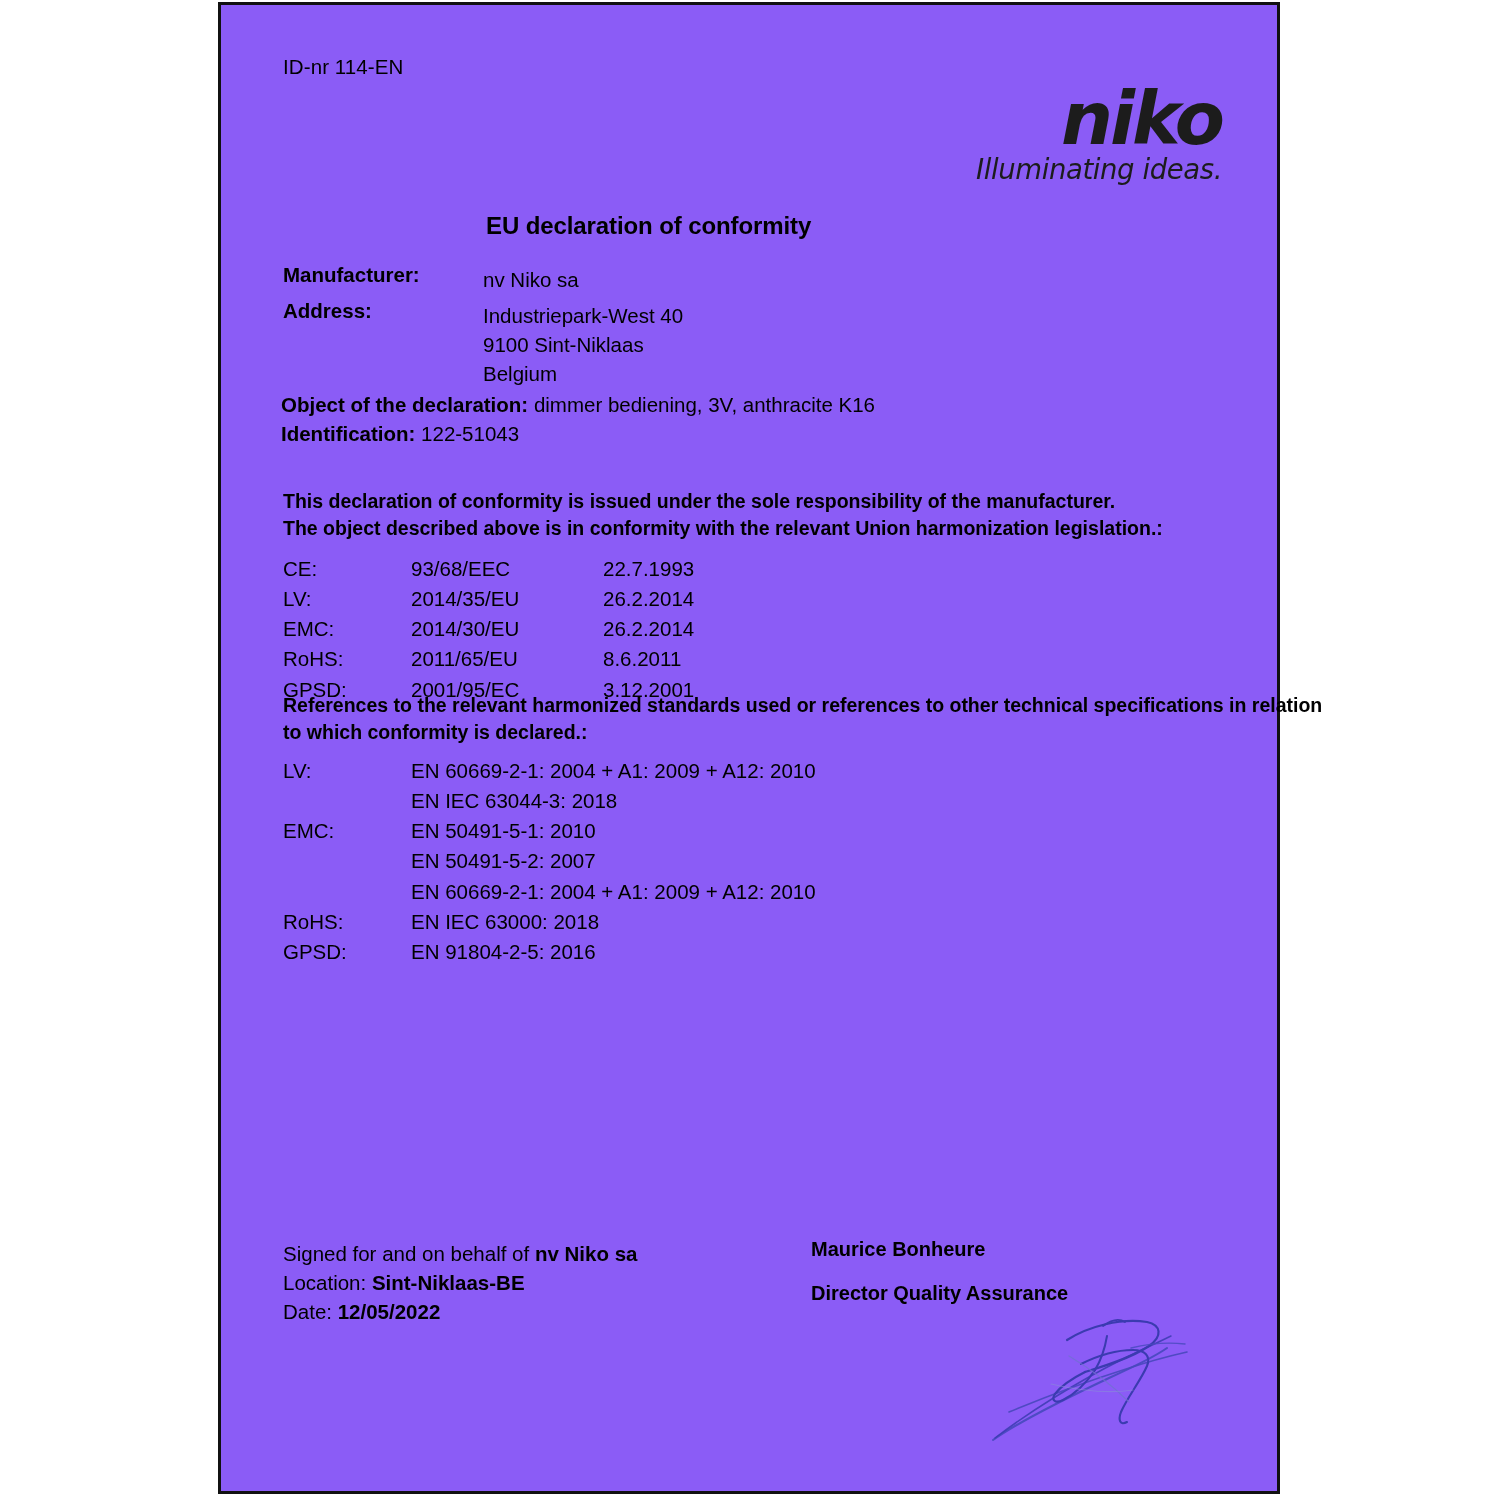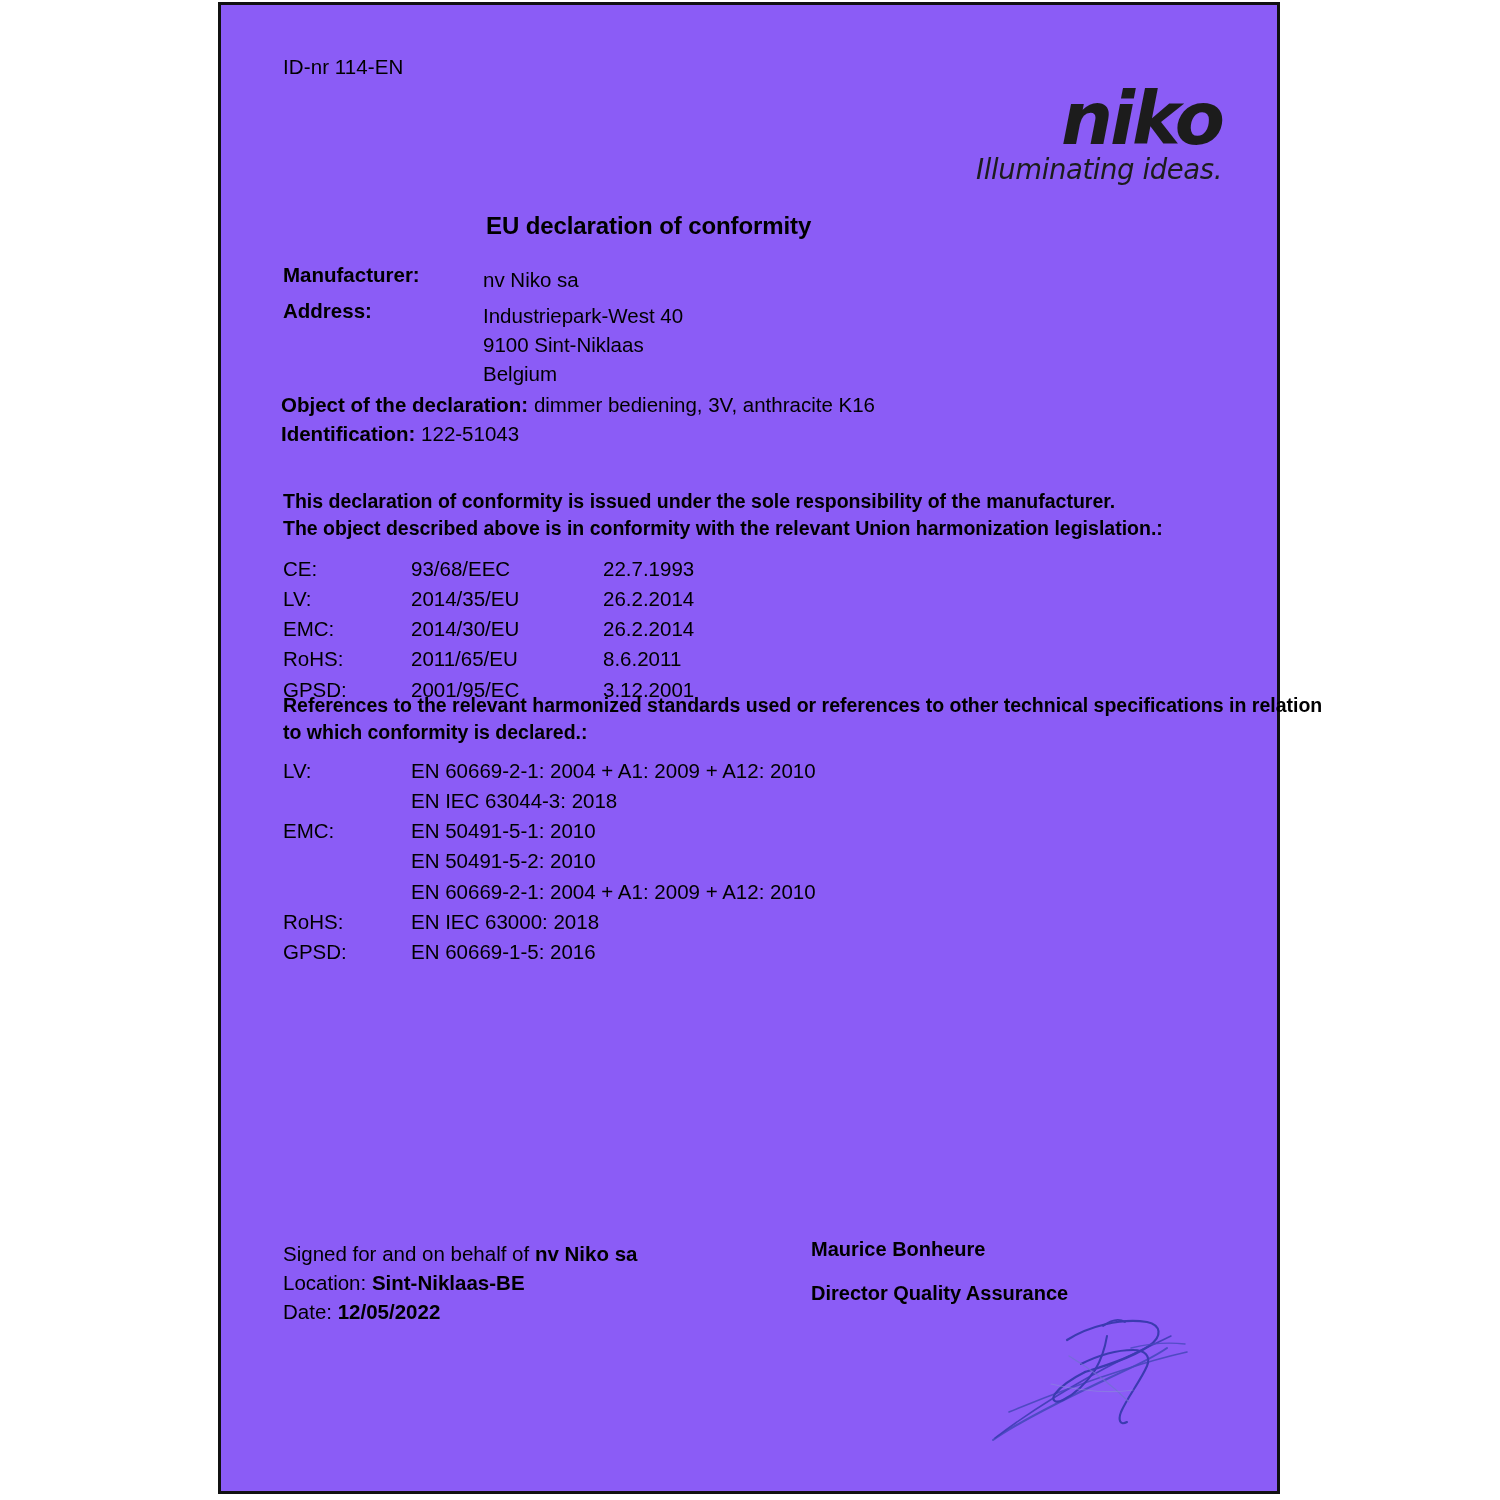--- a/index.html
+++ b/index.html
@@ -277,33 +277,33 @@
           <tr>
             <td class="col-label"></td>
             <td class="col-std">EN IEC 63044‑3: 2018</td>
           </tr>
           <tr>
             <td class="col-label">EMC:</td>
             <td class="col-std">EN 50491-5-1: 2010</td>
           </tr>
           <tr>
             <td class="col-label"></td>
-            <td class="col-std">EN 50491-5-2: 2010</td>
+            <td class="col-std">EN 50491-5-2: 2007</td>
           </tr>
           <tr>
             <td class="col-label"></td>
             <td class="col-std">EN 60669-2-1: 2004 + A1: 2009 + A12: 2010</td>
           </tr>
           <tr>
             <td class="col-label">RoHS:</td>
             <td class="col-std">EN IEC 63000: 2018</td>
           </tr>
           <tr>
             <td class="col-label">GPSD:</td>
-            <td class="col-std">EN 60669-1-5: 2016</td>
+            <td class="col-std">EN 91804-2-5: 2016</td>
           </tr>
         </tbody>
   </table>
 
   <div id="sign-left">
     <div class="line"><span>Signed for and on behalf of </span><b>nv Niko sa</b></div>
     <div class="line"><span>Location: </span><b>Sint-Niklaas-BE</b></div>
     <div class="line"><span>Date: </span><b>12/05/2022</b></div>
   </div>
 

